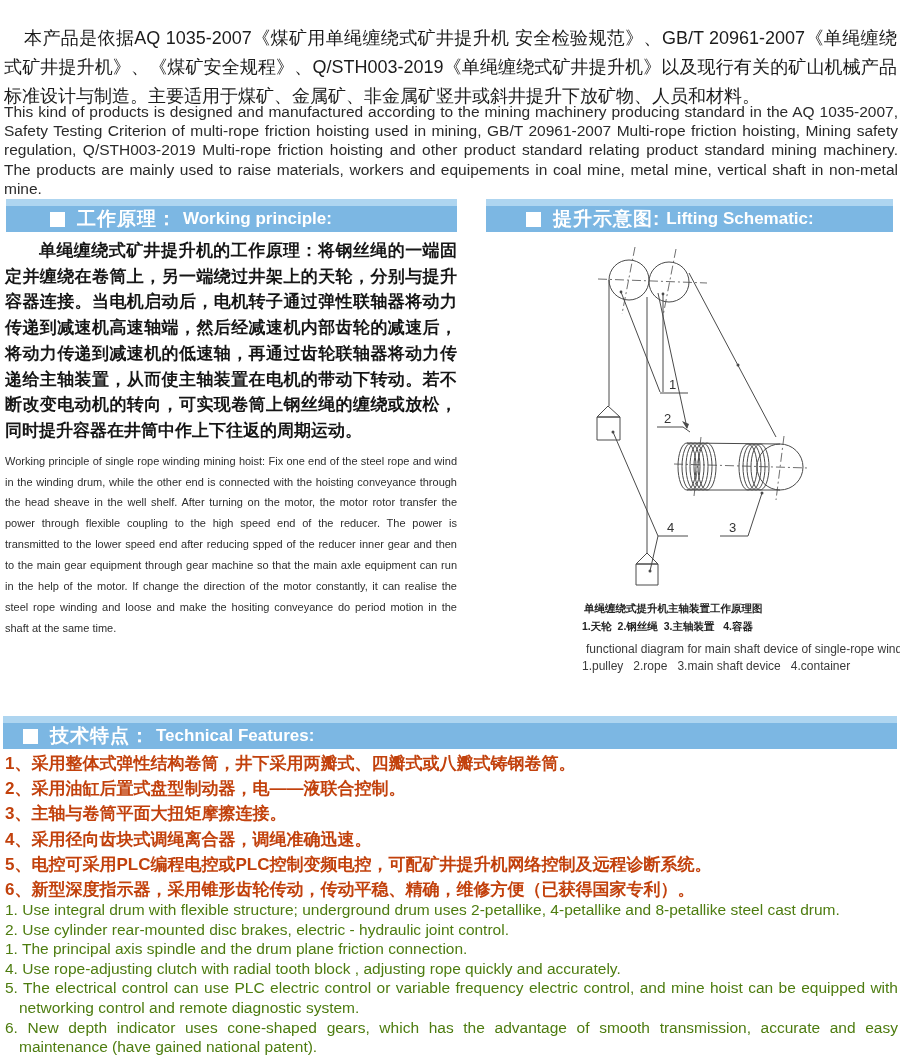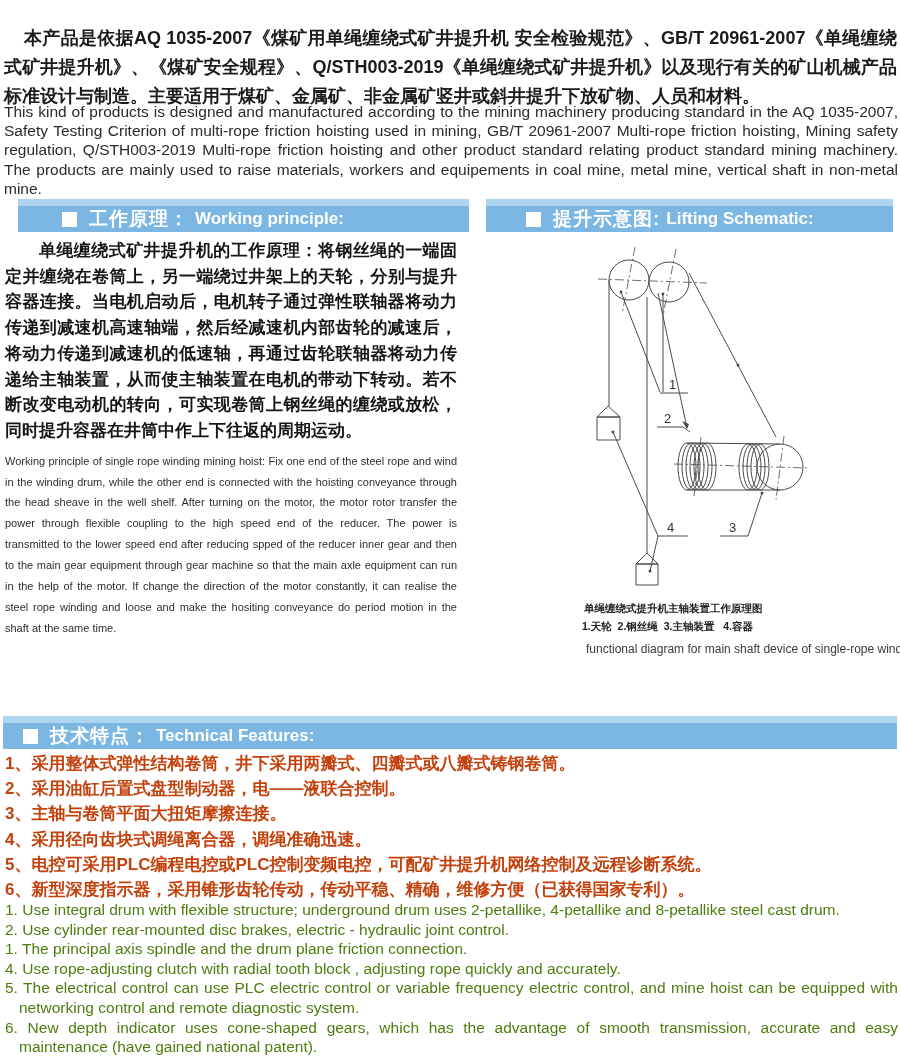--- a/index.html
+++ b/index.html
@@ -5,21 +5,21 @@
   html,body{margin:0;padding:0;background:#ffffff;}
   body{
     width:900px;height:1061px;position:relative;overflow:hidden;
     font-family:"Liberation Sans","DejaVu Sans",sans-serif;
     -webkit-font-smoothing:antialiased;
   }
   .abs{position:absolute;}
   
   .intro-zh{
     top:6px;left:4px;width:893px;
-    font-size:18px;font-weight:bold;color:#1b1b1b;
+    font-size:18px;font-weight:normal;color:#1b1b1b;
     line-height:29px;text-align:justify;text-indent:20px;
   }
   .intro-en{
     top:86px;left:4px;width:894px;
     font-size:15.5px;color:#2a2a2a;line-height:19.4px;text-align:justify;
   }
   
   .sec-header{
     height:33px;box-sizing:border-box;
     background:linear-gradient(to bottom,#aed5f0 0,#aed5f0 7px,#7cb7e3 7px,#7cb7e3 100%);
@@ -27,21 +27,21 @@
   }
   .sec-header .sq{
     width:15px;height:15px;background:#ffffff;flex:0 0 auto;margin-right:12px;
   }
   .sec-header .zh{
     color:#ffffff;font-weight:bold;font-size:19px;letter-spacing:1px;white-space:pre;
   }
   .sec-header .en{
     color:#ffffff;font-weight:bold;font-size:17px;margin-left:6px;white-space:pre;
   }
-  .hdr-left{top:199px;left:18px;width:451px;padding-left:44px;}
+  .hdr-left{top:199px;left:6px;width:451px;padding-left:44px;}
   .hdr-right{top:199px;left:486px;width:407px;padding-left:40px;}
   .hdr-tech{top:716px;left:3px;width:894px;}
   
   .col-left{top:238px;left:5px;width:452px;}
   .wp-zh{
     font-size:17px;font-weight:600;color:#161616;
     line-height:25.7px;text-align:justify;text-indent:34px;margin:0 0 7px 0;
   }
   .wp-en{
     font-size:11px;color:#2e2e2e;line-height:20.9px;text-align:justify;margin:0;
@@ -157,20 +157,21 @@
     <circle class="dot" cx="127" cy="192" r="1.5"></circle>
     <path d="M127,192 L172,296 L164,331"></path>
     <circle class="dot" cx="164" cy="331" r="1.5"></circle>
     <path d="M172,296 H202"></path>
     <text x="181" y="292">4</text>
   </svg>
   <div class="diagram-caption">
     <div class="cap-zh-title">单绳缠绕式提升机主轴装置工作原理图</div>
     <div class="cap-zh-legend">1.天轮  2.钢丝绳  3.主轴装置   4.容器</div>
     <div class="cap-en-title">functional diagram for main shaft device of single-rope winder</div>
+    <div class="cap-en-legend">1.pulley   2.rope   3.main shaft device   4.container</div>
   </div>
 </div>
 
 <div class="abs sec-header hdr-tech">
   <span class="sq"></span>
   <span class="zh">技术特点：</span>
   <span class="en">Technical Features:</span>
 </div>
 
 <div class="abs list-zh">

